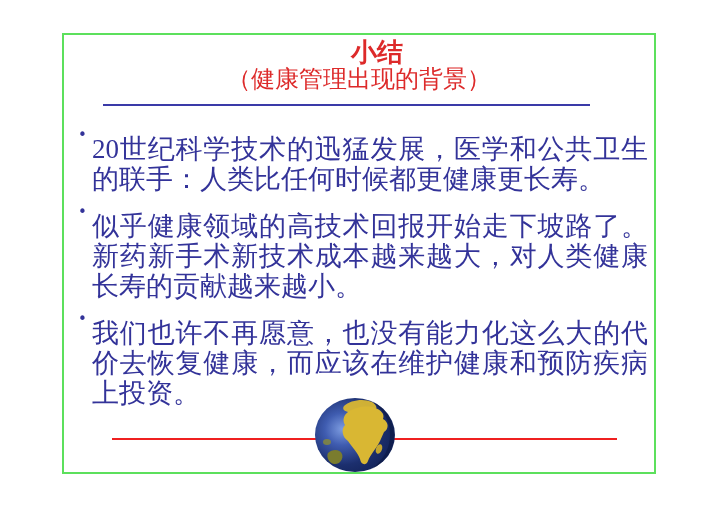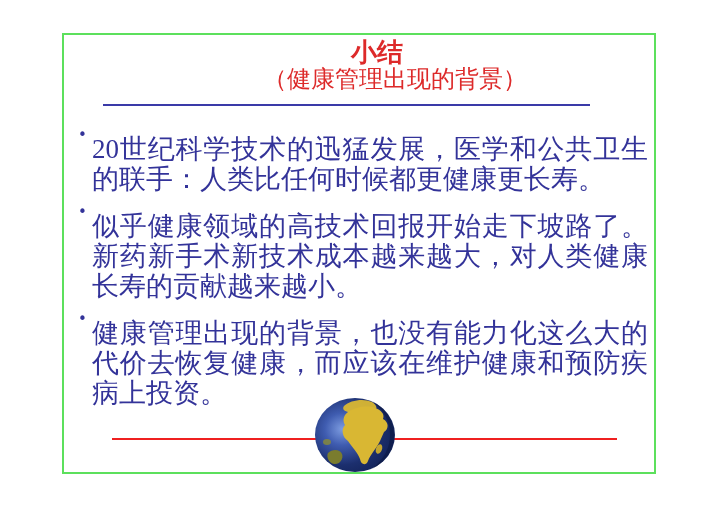--- a/index.html
+++ b/index.html
@@ -38,21 +38,20 @@
   }
   .slide-subtitle{
     position:absolute;
     top:31px;left:0;
     width:100%;
     text-align:center;
     color:var(--title-red);
     font-size:24px;
     font-weight:normal;
     line-height:26px;
-    margin-left:36px;
   }
   .title-divider{
     position:absolute;
     top:69px;left:39px;
     width:487px;height:2px;
     background:var(--divider-blue);
   }
   .bullets{
     position:absolute;
     top:85px;left:14px;
@@ -110,21 +109,21 @@
       <li class="bullet">
         <span class="bullet-dot">•</span>
         <span class="bullet-text">20世纪科学技术的迅猛发展，医学和公共卫生的联手：人类比任何时候都更健康更长寿。</span>
       </li>
       <li class="bullet">
         <span class="bullet-dot">•</span>
         <span class="bullet-text">似乎健康领域的高技术回报开始走下坡路了。新药新手术新技术成本越来越大，对人类健康长寿的贡献越来越小。</span>
       </li>
       <li class="bullet">
         <span class="bullet-dot">•</span>
-        <span class="bullet-text">健康管理出现的背景，也没有能力化这么大的代价去恢复健康，而应该在维护健康和预防疾病上投资。</span>
+        <span class="bullet-text">我们也许不再愿意，也没有能力化这么大的代价去恢复健康，而应该在维护健康和预防疾病上投资。</span>
       </li>
     </ul>
 
     <div class="footer-line"></div>
 
     <div class="globe">
       <svg viewBox="0 0 82 76" xmlns="http://www.w3.org/2000/svg" aria-hidden="true">
         <defs>
           <radialGradient id="ocean" cx="0.34" cy="0.42" r="0.78">
             <stop offset="0" stop-color="#7d9ce0"></stop>

